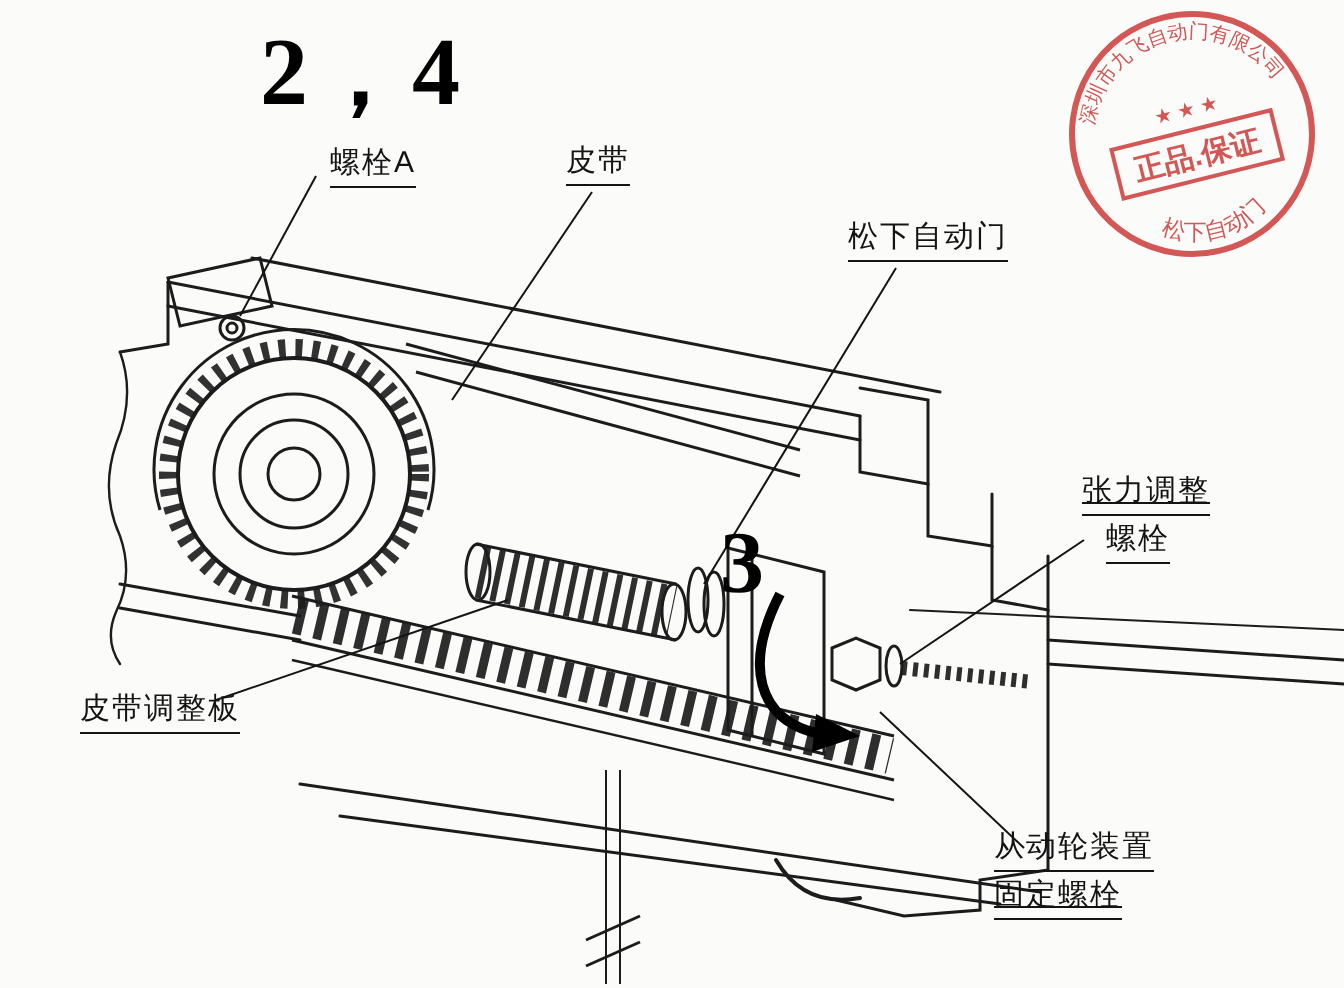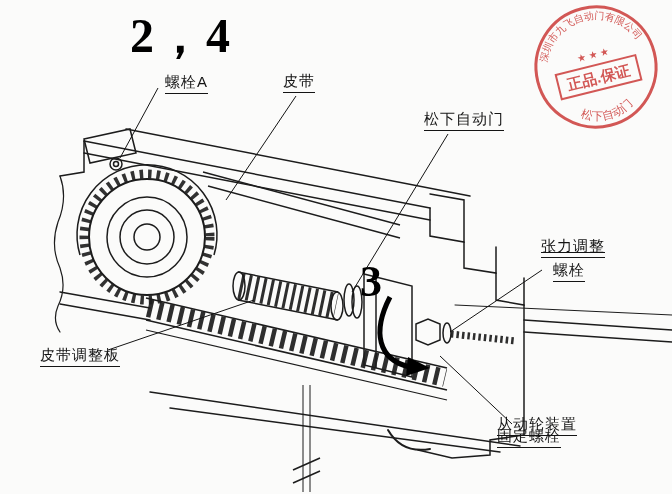--- a/index.html
+++ b/index.html
@@ -143,21 +143,21 @@
   <div class="num num-top" style="left:130px;top:4px;">2，4</div>
   <div class="num num-mid" style="left:360px;top:256px;">3</div>
 
   <div class="lbl" style="left:127px;top:74px;margin-left:38px;">螺栓A</div>
   <div class="lbl" style="left:283px;top:73px;font-family:Liberation Serif, serif;">皮带</div>
   <div class="lbl" style="left:424px;top:111px;">松下自动门</div>
   <div class="lbl" style="left:541px;top:238px;text-decoration:underline;">张力调整</div>
   <div class="lbl" style="left:541px;top:262px;margin-left:12px;">螺栓</div>
   <div class="lbl" style="left:40px;top:347px;">皮带调整板</div>
   <div class="lbl" style="left:497px;top:416px;">从动轮装置</div>
-  <div class="lbl" style="left:497px;top:428px;">固定螺栓</div>
+  <div class="lbl" style="left:497px;top:440px;text-decoration:underline;">固定螺栓</div>
 
   <div class="stamp-wrap">
     <svg width="152" height="144" viewBox="0 0 152 144">
       <g transform="translate(76,69) rotate(-14)" opacity="0.92">
         <circle r="60" fill="none" stroke="#cf4a48" stroke-width="3"></circle>
         <defs>
           <path id="arcT" d="M -48 16 A 50 50 0 1 1 48 16"></path>
           <path id="arcB" d="M -42 26 A 46 46 0 0 0 42 26"></path>
         </defs>
         <text font-size="10" fill="#cf4a48" text-anchor="middle">

